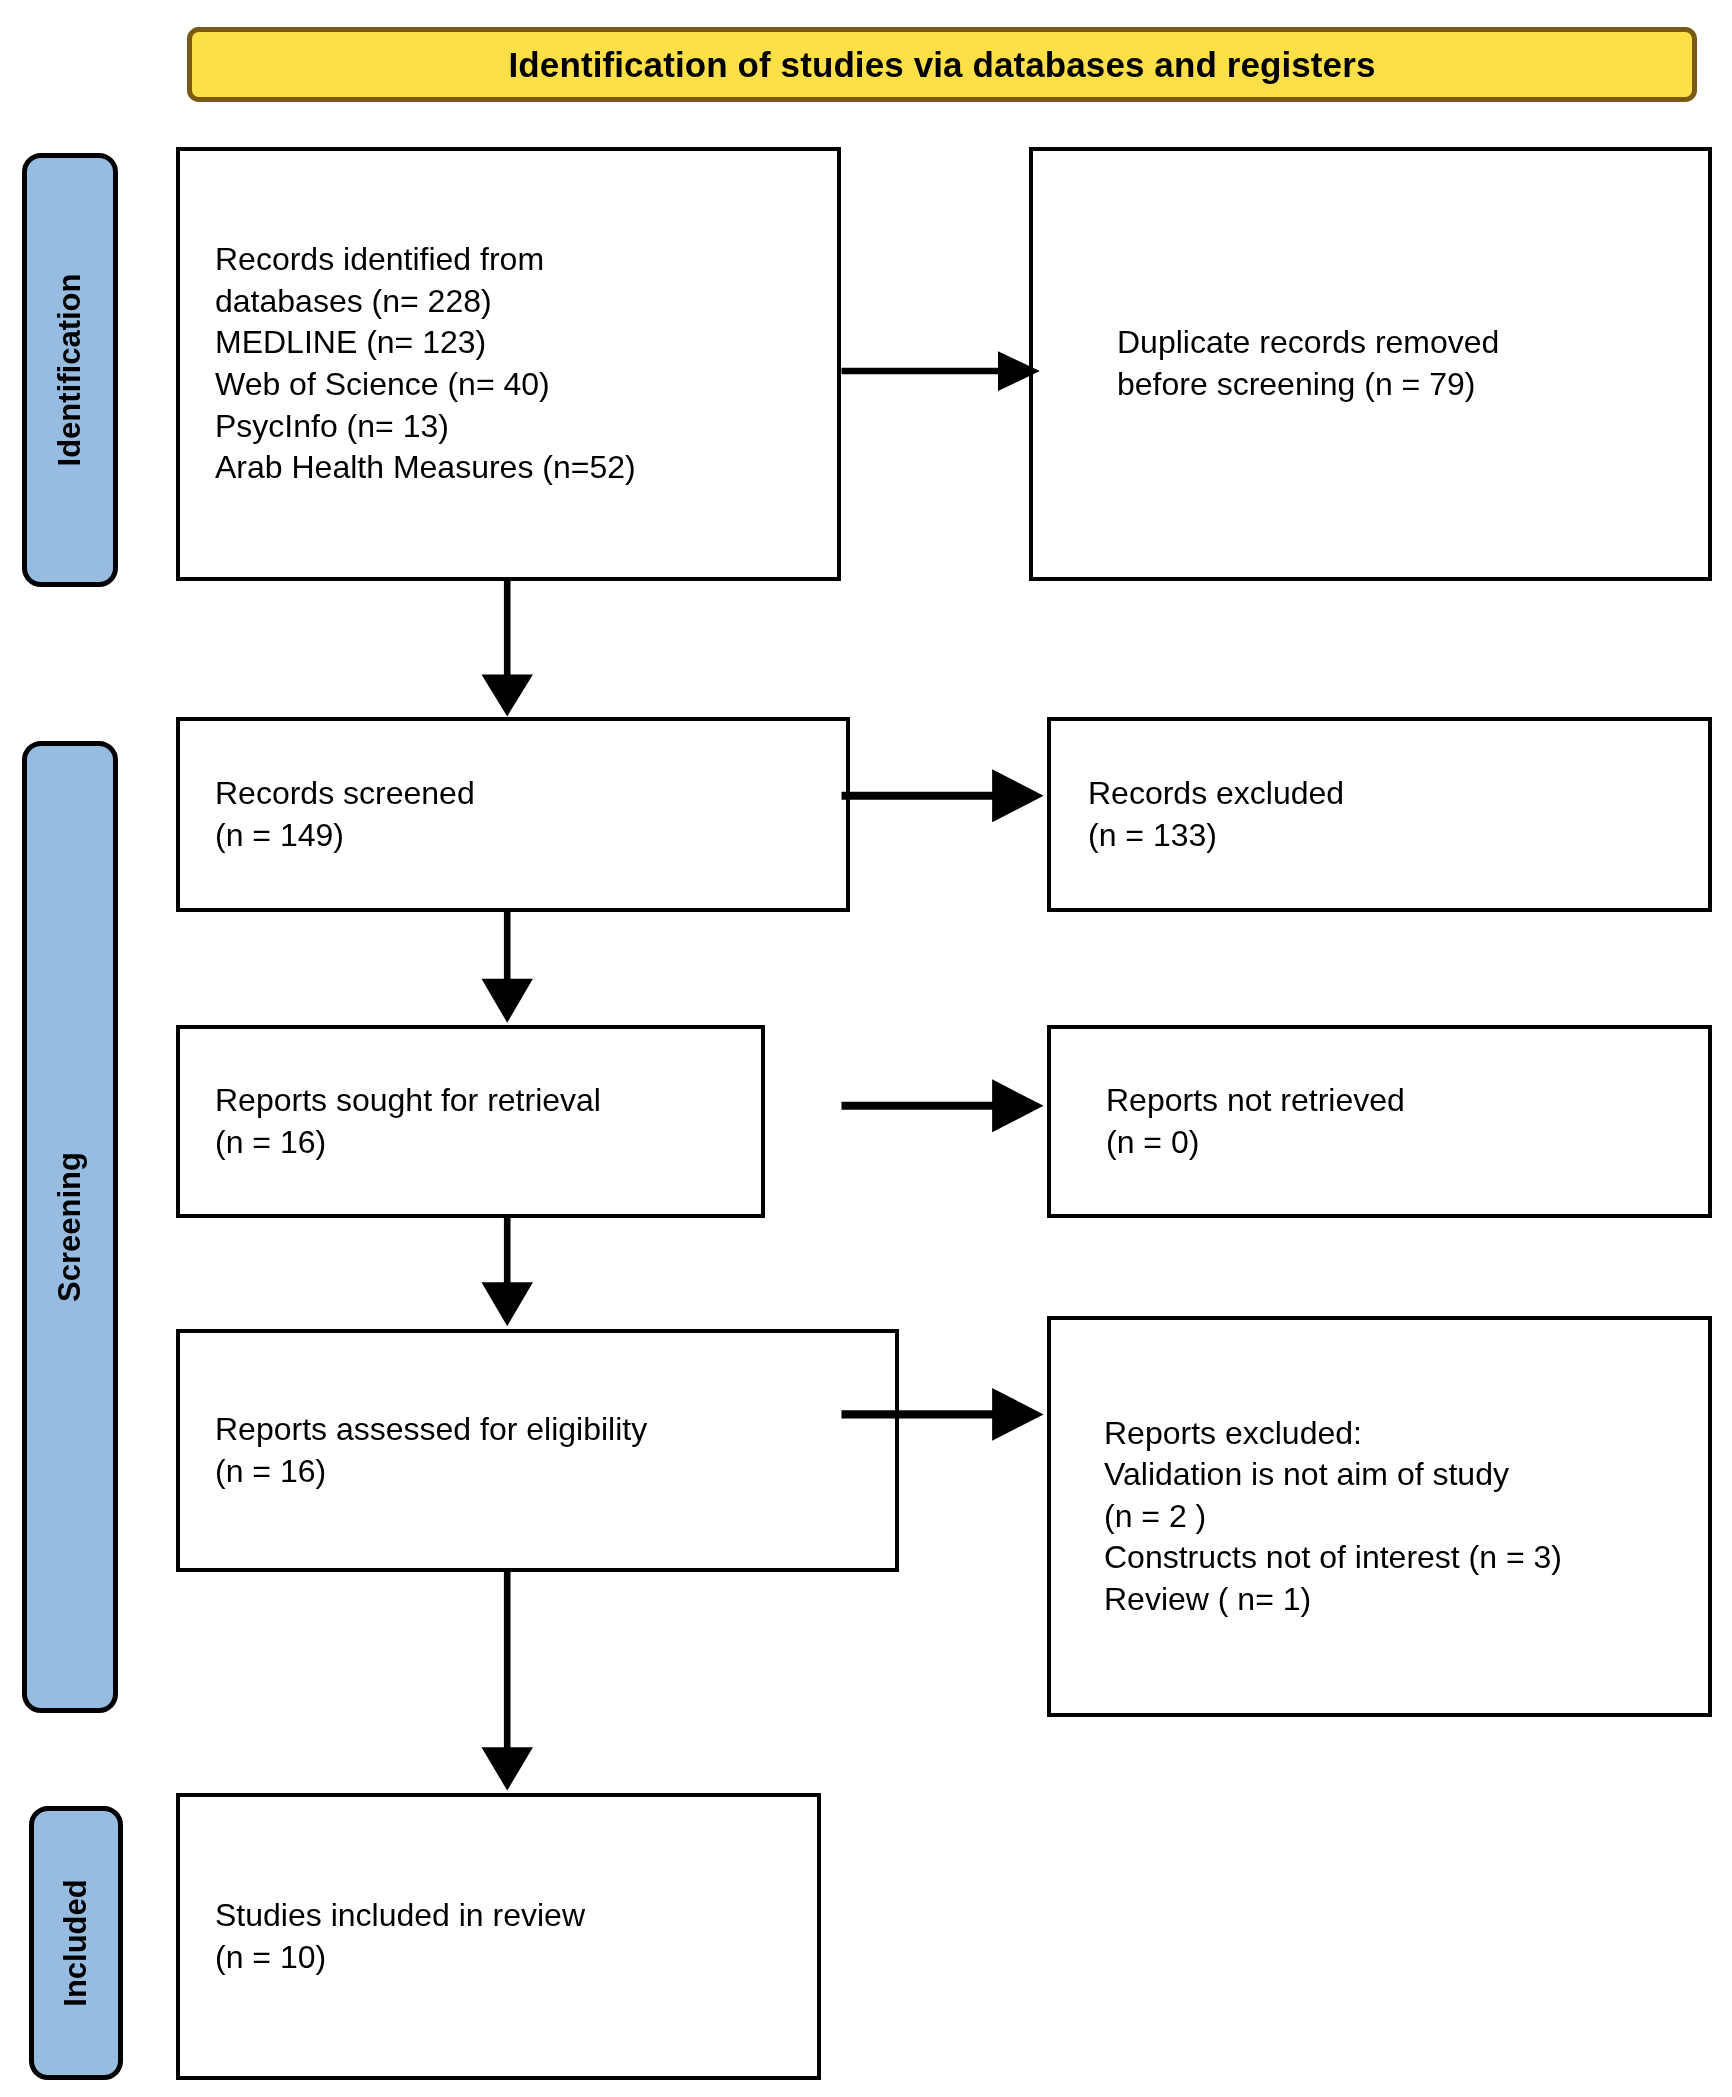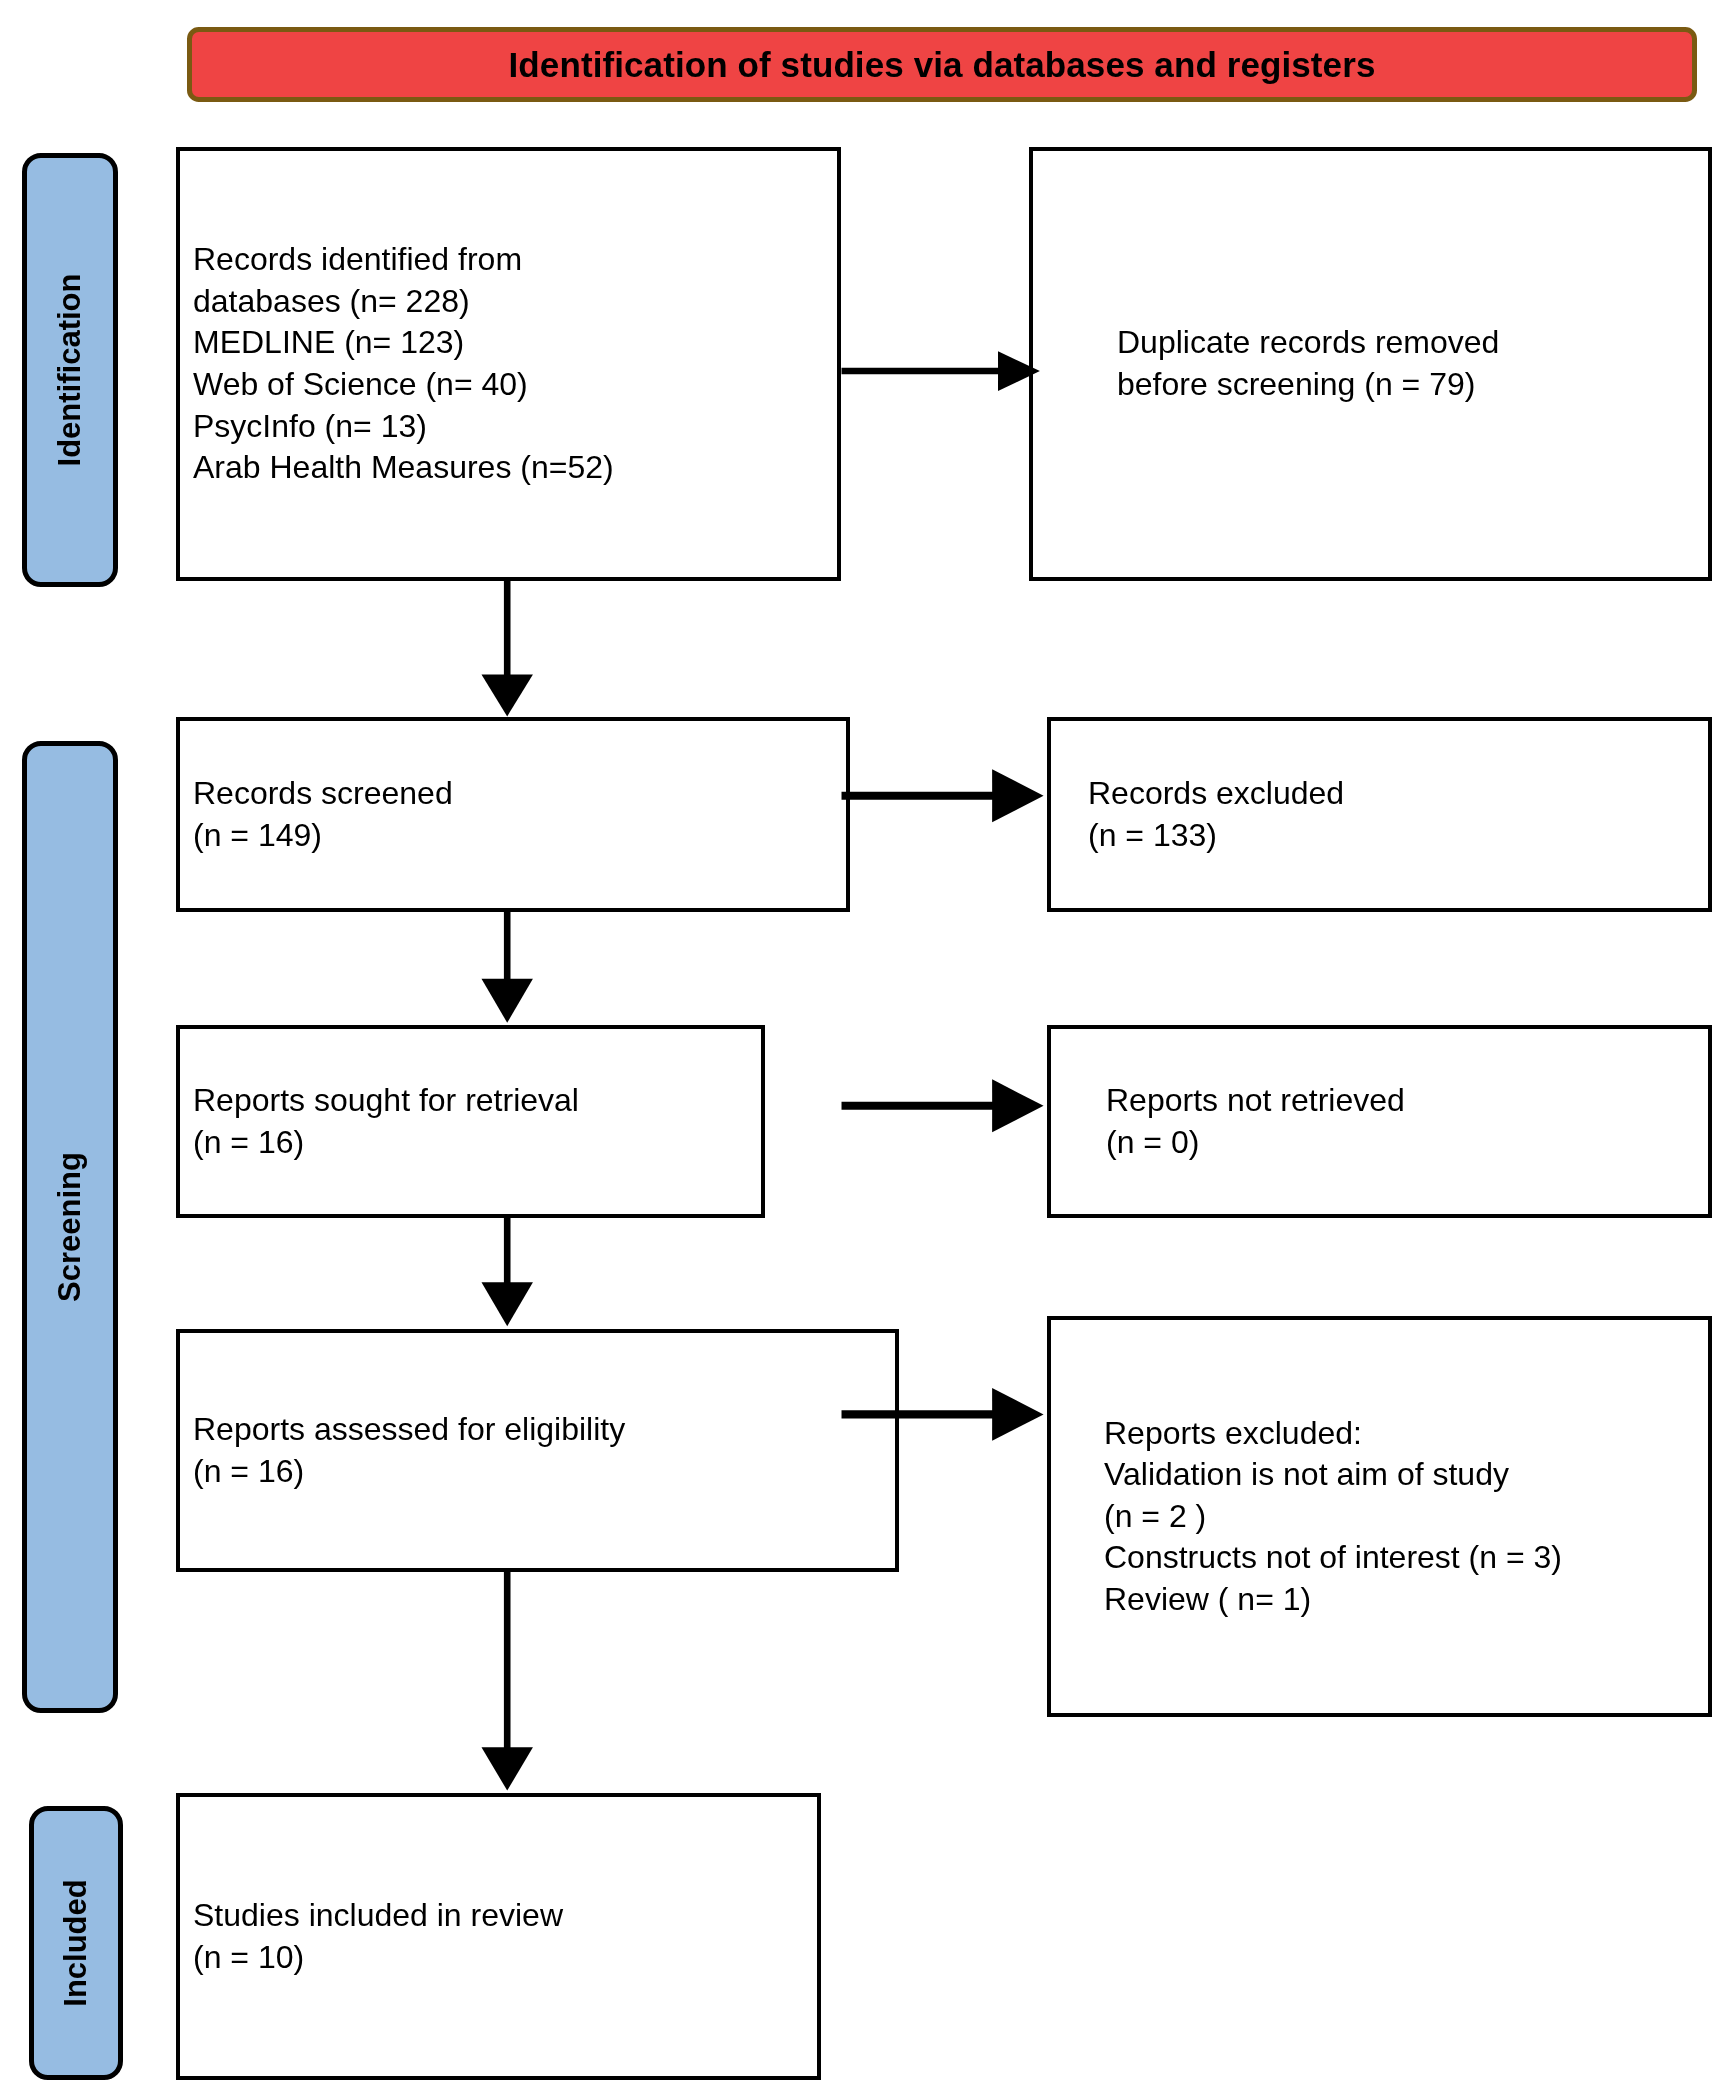--- a/index.html
+++ b/index.html
@@ -19,21 +19,21 @@
     overflow: hidden;
   }
 
   
   .banner {
     position: absolute;
     left: 187px;
     top: 27px;
     width: 1510px;
     height: 75px;
-    background: #ef4444;
+    background: #fde047;
     border: 5.1px solid #7a5a12;
     border-radius: 11.8px;
     box-sizing: border-box;
     display: flex;
     align-items: center;
     justify-content: center;
   }
   .banner-text {
     font-size: 35px;
     font-weight: bold;
@@ -69,21 +69,21 @@
   .box {
     position: absolute;
     background: #ffffff;
     border: 4.4px solid #000000;
     box-sizing: border-box;
     display: flex;
     flex-direction: column;
     justify-content: center;
   }
   .box-lines {
-    padding-left: 13px;
+    padding-left: 35px;
     padding-right: 13.2px;
   }
   .box-line {
     font-size: 32px;
     line-height: 1.30;
     color: #000000;
     white-space: nowrap;
   }
 
   #box-identified   { left: 176px;  top: 147px;  width: 665px; height: 434px; }

